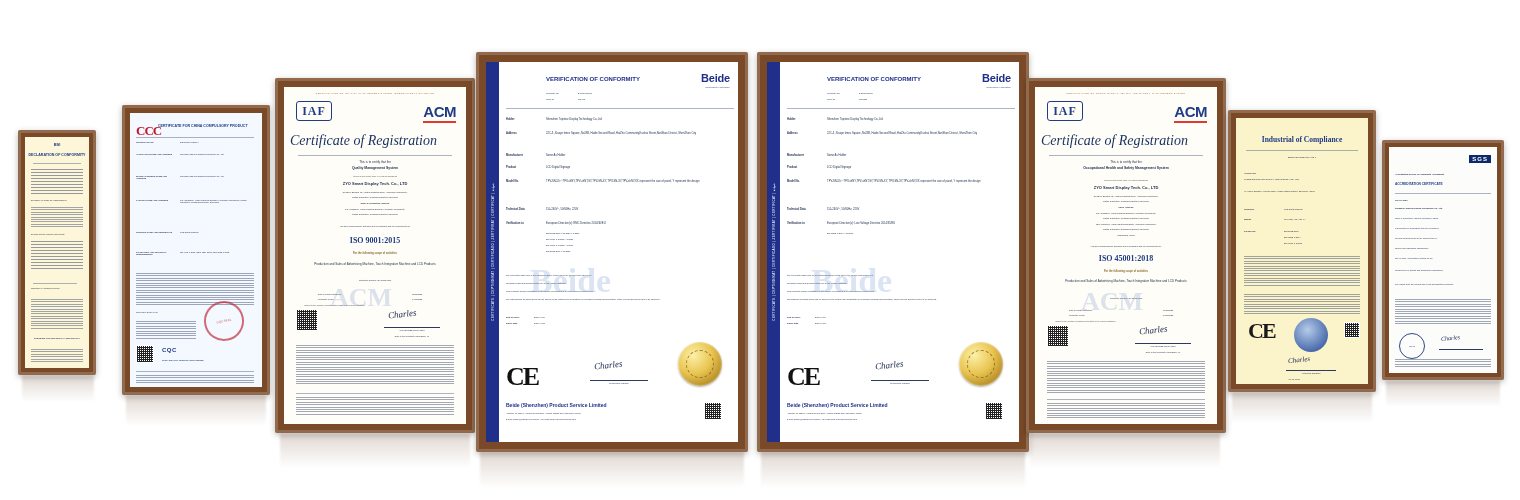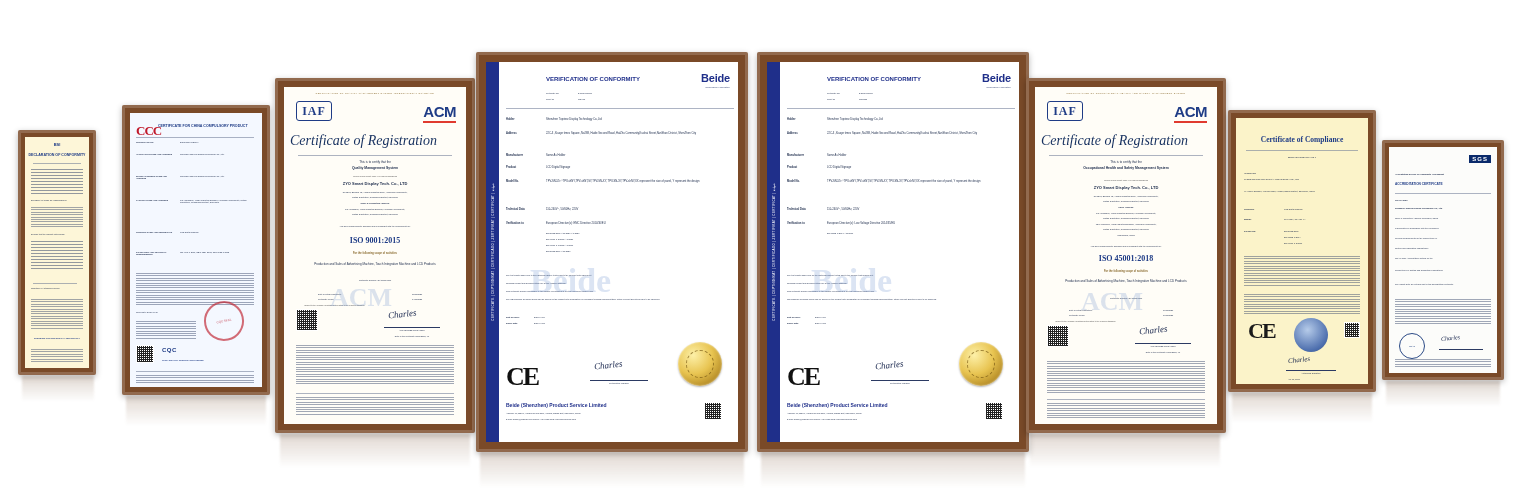--- a/index.html
+++ b/index.html
@@ -599,21 +599,21 @@
       <div class="fakeline" style="left:12px; top:312px; width:158px;"></div>
       <div class="fakeblock dense" style="left:12px; top:316px; width:158px; height:16px;"></div>
       <div class="wm" style="left:46px; top:200px; font-size:26px;">ACM</div>
     </div>
   </div>
   <div class="reflection" style="left:1030px; top:434px; width:190px; height:34px;"></div>
 
   <div class="cert yellow2" style="left:1228px; top:110px; width:148px; height:282px;">
     <div class="frame-inner"></div>
     <div class="paper" style="left:8px; top:8px; right:8px; bottom:8px;">
-      <div class="t bold center serif blue" style="left:0; top:18px; width:132px; font-size:7.5px;">Certificate of Compliance</div>
+      <div class="t bold center serif blue" style="left:0; top:18px; width:132px; font-size:7.5px;">Industrial of Compliance</div>
       <div class="fakeline" style="left:10px; top:32px; width:112px;"></div>
       <div class="t xtiny center" style="left:0; top:38px; width:132px;">BBTT1VD6930080111Y-K98-1</div>
 
       <div class="t xtiny bold" style="left:8px; top:54px; width:40px;">APPLICANT</div>
       <div class="t xtiny" style="left:8px; top:60px; width:116px;">SHENZHEN TOPVIEW DISPLAY TECHNOLOGY CO., LTD</div>
       <div class="t xtiny" style="left:8px; top:72px; width:116px;">4F Xiaoye Building, Yinyuan Road, Xixiang, Baoan District, Shenzhen, China</div>
 
       <div class="t xtiny bold" style="left:8px; top:90px; width:40px;">PRODUCT</div>
       <div class="t xtiny" style="left:48px; top:90px; width:76px;">LCD Digital Signage</div>
 

